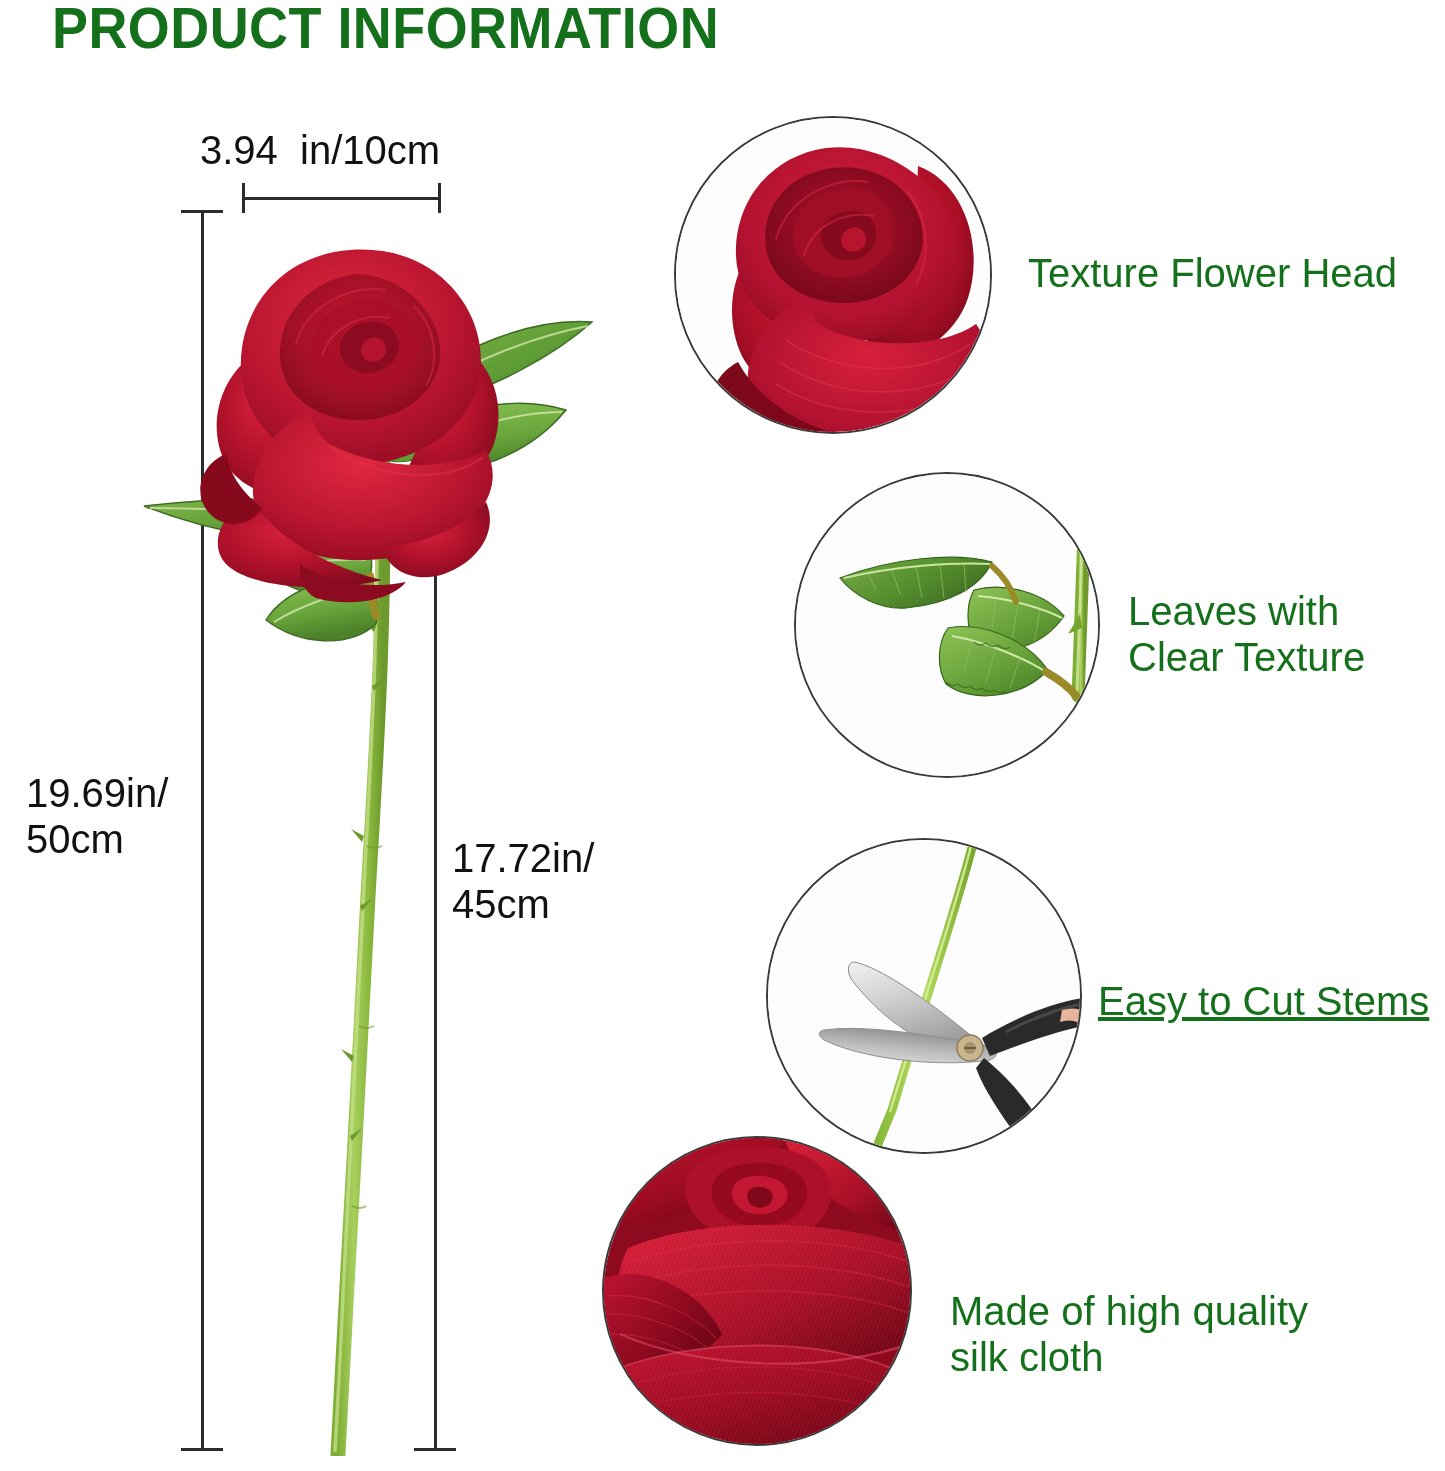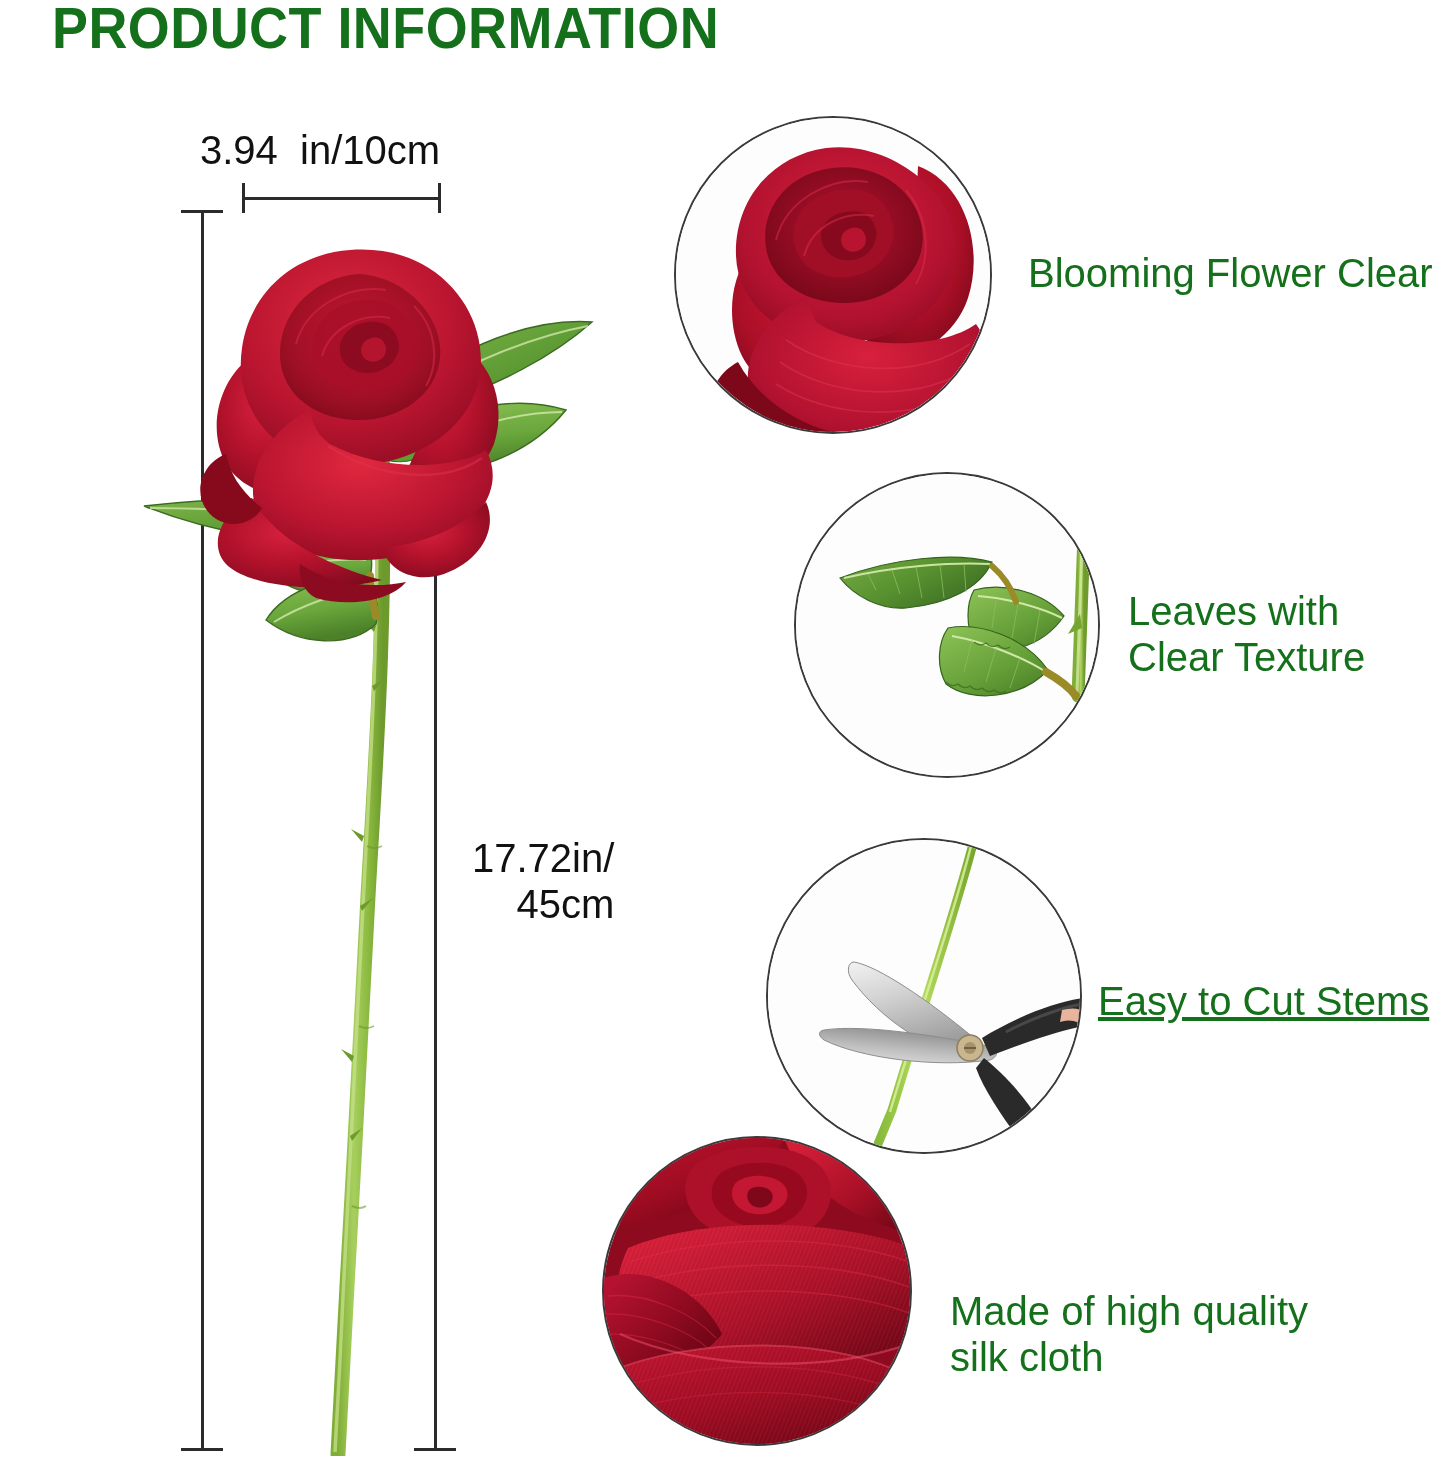--- a/index.html
+++ b/index.html
@@ -31,25 +31,24 @@
   }
 
   
   .dim-label {
     position: absolute;
     color: #111111;
     font-size: 40px;
     font-family: "Liberation Sans", sans-serif;
     line-height: 1.14;
     white-space: pre;
-    text-align: right;
   }
   #dim-width-label  { left: 176px; top: 128px; }
   #dim-height-label { left: 2px;   top: 771px; }
-  #dim-stem-label   { left: 448px; top: 836px; }
+  #dim-stem-label   { left: 428px; top: 836px; }
 
   
   .rule-v {
     position: absolute;
     width: 3px;
     background: #2b2b2b;
   }
   .rule-h {
     position: absolute;
     height: 3px;
@@ -130,20 +129,22 @@
     <div class="cap-h" style="bottom:0;"></div>
   </div>
 
   <div class="rule-h" id="rule-width">
     <div class="cap-v" style="left:0;"></div>
     <div class="cap-v" style="right:0;"></div>
   </div>
 
   <div class="dim-label" id="dim-width-label">3.94  in/10cm</div>
 
+  <div class="dim-label" id="dim-height-label">19.69in/
+50cm</div>
 
   <div class="dim-label" id="dim-stem-label">17.72in/
 45cm</div>
 
   <div id="main-rose">
     <svg viewBox="0 0 480 1260" width="480" height="1260" aria-hidden="true">
       <defs>
         <linearGradient id="stemG" x1="0" y1="0" x2="1" y2="0">
           <stop offset="0%" stop-color="#7fae36"></stop>
           <stop offset="35%" stop-color="#a7cf5e"></stop>
@@ -387,21 +388,21 @@
           <path d="M110 222 C 160 256, 240 262, 294 226"></path>
           <path d="M104 244 C 156 280, 240 286, 298 248"></path>
           <path d="M100 266 C 152 300, 238 306, 300 268"></path>
         </g>
 
         <path d="M62 244 C 32 260, 26 296, 48 314 C 72 332, 128 332, 164 316
                  C 126 308, 84 284, 62 244 Z" fill="#7d0819"></path>
         <path d="M110 306 C 140 326, 190 334, 228 326 C 212 344, 160 350, 124 338 Z" fill="#6d0615"></path>
       </svg>
     </div>
-    <div class="callout-text">Blooming Flower Clear</div>
+    <div class="callout-text">Texture Flower Head</div>
   </div>
 
   <div class="callout" id="callout-leaves">
     <div class="callout-circle">
       <svg viewBox="0 0 306 306" width="306" height="306" aria-hidden="true">
         <defs>
           <linearGradient id="c2leafA" x1="0" y1="0" x2="1" y2="0.6">
             <stop offset="0%" stop-color="#76ad44"></stop>
             <stop offset="55%" stop-color="#56902f"></stop>
             <stop offset="100%" stop-color="#3e6e23"></stop>

